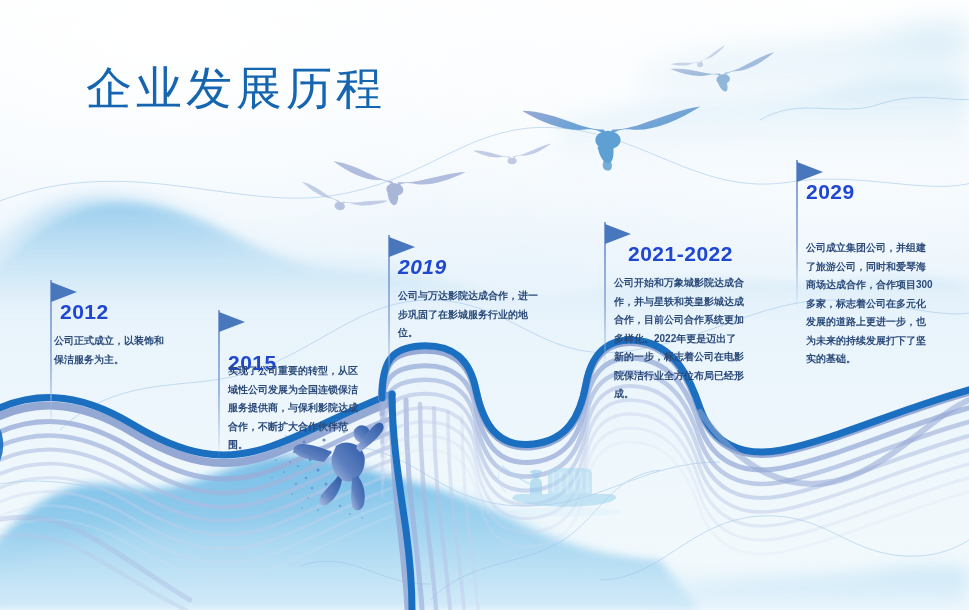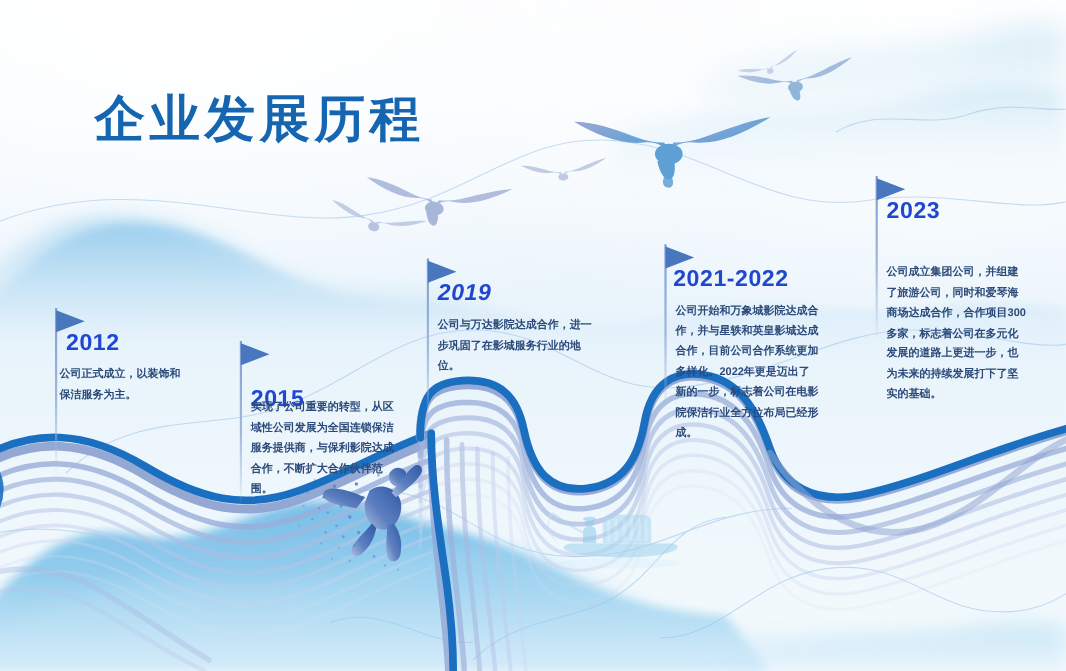--- a/index.html
+++ b/index.html
@@ -12,25 +12,24 @@
     background:
       radial-gradient(120% 80% at 18% 6%, #ffffff 0%, rgba(255,255,255,0) 55%),
       radial-gradient(90% 70% at 88% 10%, #ffffff 0%, rgba(255,255,255,0) 60%),
       linear-gradient(180deg,#fbfdff 0%,#eff7fd 28%,#e8f3fb 50%,#eef7fc 74%,#f4fafd 100%);
   }
   .layer{position:absolute;left:0;top:0;width:969px;height:610px;pointer-events:none;}
 
   
   #title{
     position:absolute;left:86px;top:58px;
-    font-size:46px;letter-spacing:4px;font-weight:700;
+    font-size:46px;letter-spacing:4px;font-weight:400;
     color:#1565b0;
     font-family:"Liberation Sans","DejaVu Sans",sans-serif;
     white-space:nowrap;
-    margin-top:20px;
   }
 
   
   .milestone{position:absolute;}
   .flagwrap{position:absolute;left:0;top:0;width:60px;height:170px;}
   .pole{position:absolute;left:12px;top:0;width:2px;height:150px;
         background:linear-gradient(180deg,#7f9ed4 0%,#9fb8df 55%,rgba(159,184,223,0) 100%);}
   .flag{position:absolute;left:13px;top:2px;width:0;height:0;
         border-left:26px solid #4877bd;
         border-top:10px solid transparent;
@@ -386,26 +385,26 @@
     </div>
     <div class="yr" style="left:22px;top:20px;font-style:italic;">2019</div>
     <div class="desc" style="left:22px;top:52px;width:140px;">公司与万达影院达成合作，进一步巩固了在影城服务行业的地位。</div>
   </div>
 
   <div class="milestone" style="left:592px;top:222px;">
     <div class="flagwrap">
       <div class="pole"></div>
       <div class="flag"></div>
     </div>
-    <div class="yr" style="left:20px;top:20px;">2021-2022</div>
+    <div class="yr" style="left:36px;top:20px;">2021-2022</div>
     <div class="desc" style="left:22px;top:52px;width:132px;">公司开始和万象城影院达成合作，并与星轶和英皇影城达成合作，目前公司合作系统更加多样化。2022年更是迈出了新的一步，标志着公司在电影院保洁行业全方位布局已经形成。</div>
   </div>
 
   <div class="milestone" style="left:784px;top:160px;">
     <div class="flagwrap">
       <div class="pole"></div>
       <div class="flag"></div>
     </div>
-    <div class="yr" style="left:22px;top:20px;">2023</div>
+    <div class="yr" style="left:22px;top:20px;">2029</div>
     <div class="desc" style="left:22px;top:52px;width:128px;margin-top:27px;">公司成立集团公司，并组建了旅游公司，同时和爱琴海商场达成合作，合作项目300多家，标志着公司在多元化发展的道路上更进一步，也为未来的持续发展打下了坚实的基础。</div>
   </div>
 
 </div>
 
 </body></html>

